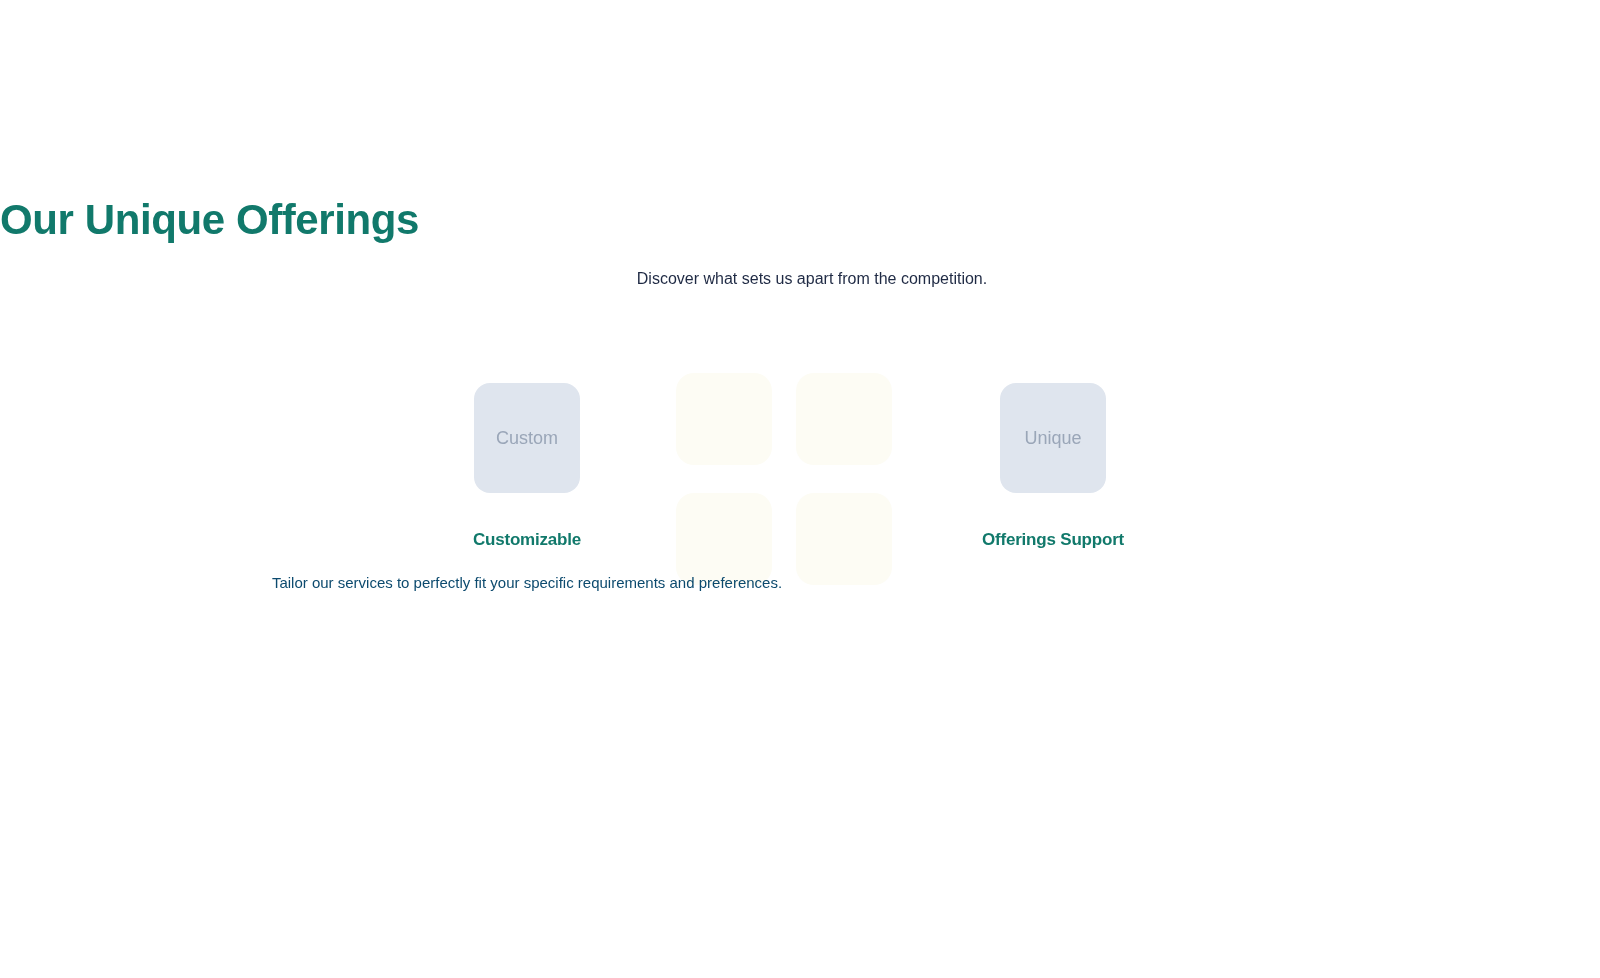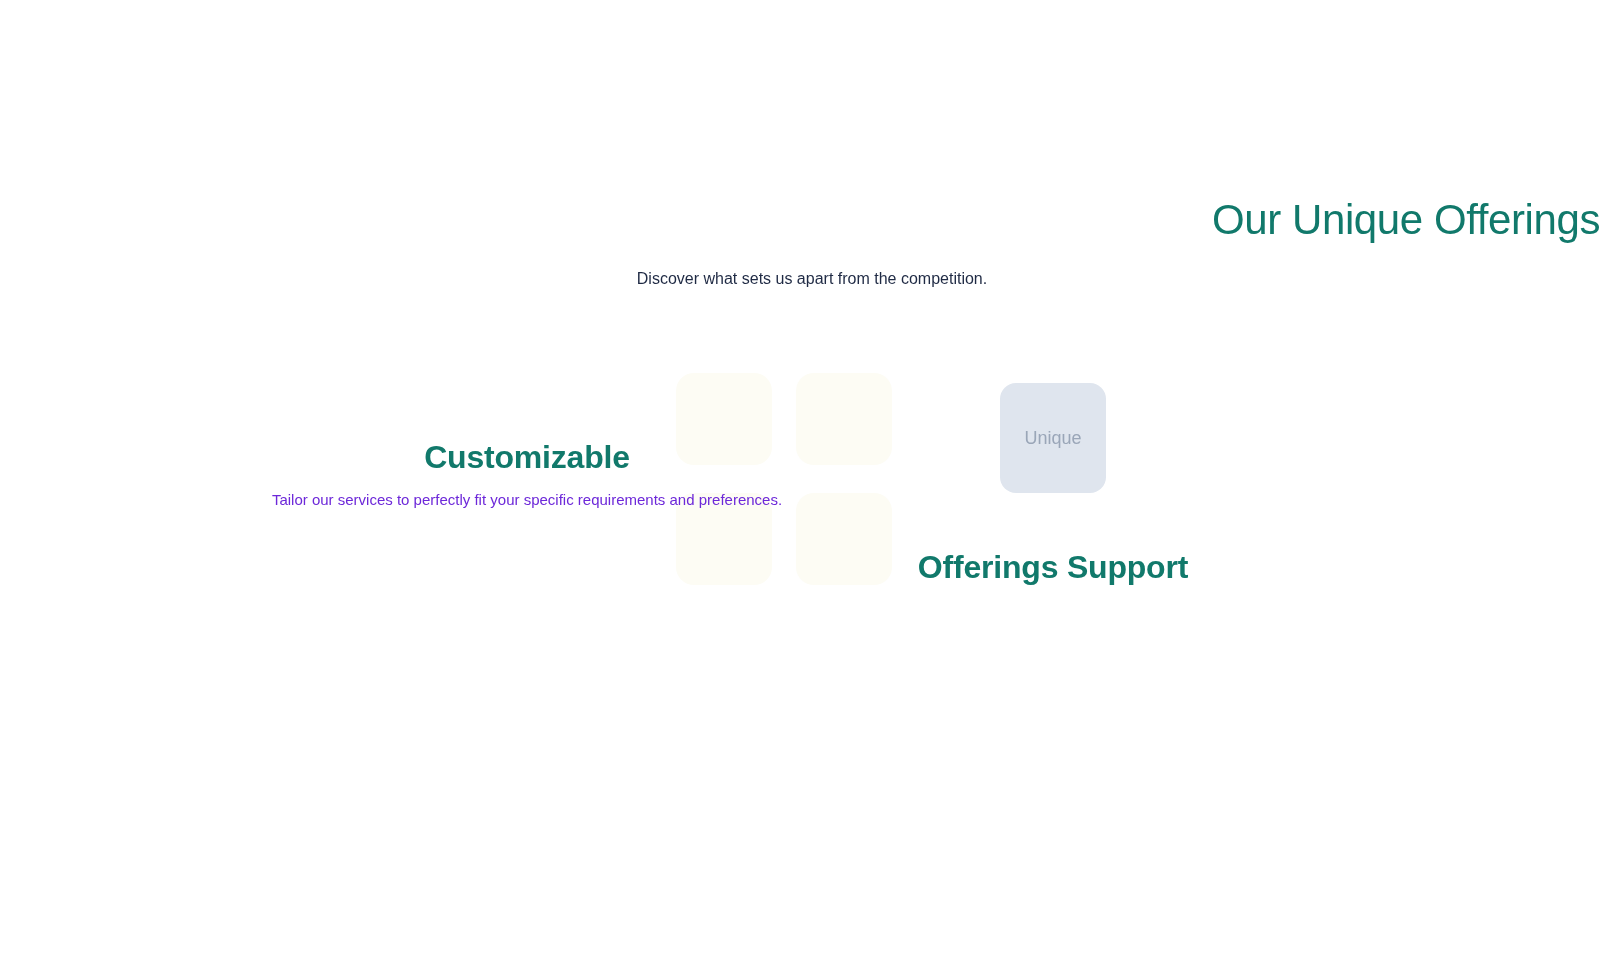--- a/index.html
+++ b/index.html
@@ -46,24 +46,24 @@
     top: 0;
     width: 1600px;
     z-index: 2;
     text-align: center;
   }
   .section-title {
     position: absolute;
     left: 0;
     top: 196px;
     width: 1600px;
-    text-align: right;
+    text-align: left;
     font-size: 42px;
     line-height: 48px;
-    font-weight: 400;
+    font-weight: 700;
     letter-spacing: -0.4px;
     color: #11796b;
   }
   .section-subtitle {
     position: absolute;
     left: 12px;
     top: 268px;
     width: 1600px;
     text-align: center;
     font-size: 16px;
@@ -101,33 +101,33 @@
   }
   .feature-media-label {
     font-size: 18px;
     line-height: 22px;
     font-weight: 400;
     color: #9aa6b8;
     user-select: none;
   }
 
   .feature-title {
-    margin-top: 58px;
-    font-size: 32px;
+    margin-top: 31px;
+    font-size: 17px;
     line-height: 32px;
     font-weight: 700;
     letter-spacing: -0.2px;
     color: #11796b;
   }
   .feature-desc {
     margin-top: 16px;
     font-size: 15px;
     line-height: 22px;
     font-weight: 400;
-    color: #6d28d9;
+    color: #0c4a6e;
   }
 </style>
 </head>
 <body>
 
 <div id="page">
 
   <div class="deco-grid">
     <div class="deco-tile"></div>
     <div class="deco-tile"></div>
@@ -136,20 +136,23 @@
   </div>
 
   <div class="section-head">
     <h1 class="section-title">Our Unique Offerings</h1>
     <p class="section-subtitle">Discover what sets us apart from the competition.</p>
   </div>
 
   <div class="features">
 
     <div class="feature-card card-0">
+      <div class="feature-media">
+        <span class="feature-media-label">Custom</span>
+      </div>
       <h2 class="feature-title">Customizable</h2>
       <p class="feature-desc">Tailor our services to perfectly fit your specific requirements and preferences.</p>
     </div>
 
     <div class="feature-card card-1">
       <div class="feature-media">
         <span class="feature-media-label">Unique</span>
       </div>
       <h2 class="feature-title">Offerings Support</h2>
     </div>

